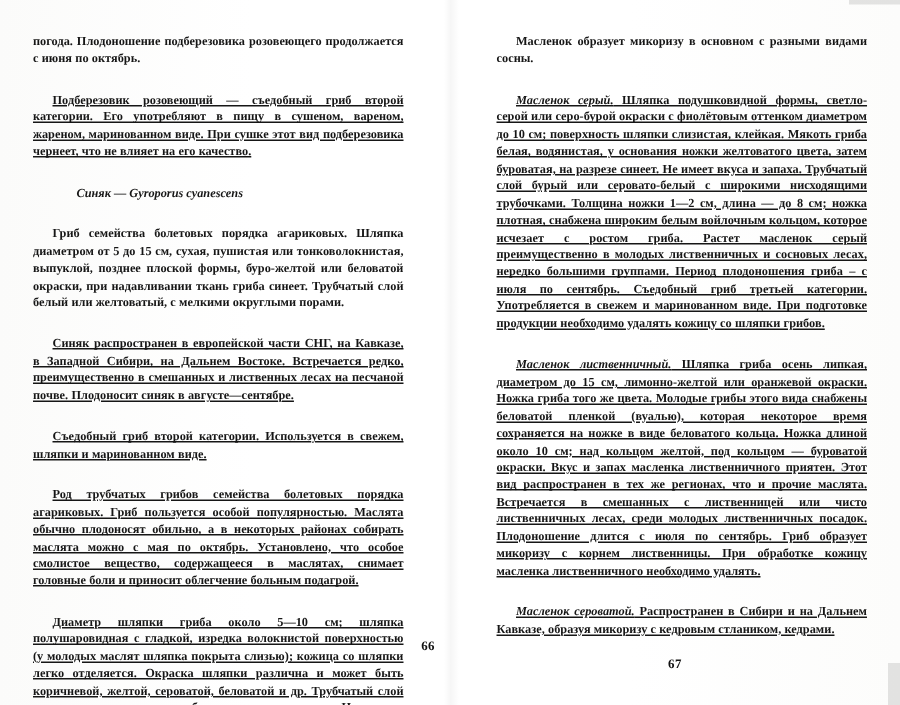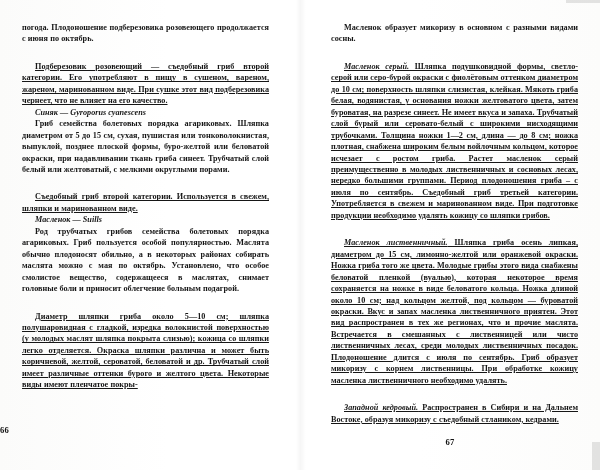--- a/index.html
+++ b/index.html
@@ -57,38 +57,38 @@
     letter-spacing: 0.02px;
     font-weight: 600;
     word-spacing: 0.1px;
     hyphens: manual;
   }
   .para + .para { margin-top: 16px; text-decoration: underline; }
   .indent { text-indent: 13px; }
   .noindent { text-indent: 0; }
 
   .heading-line {
-    margin: 0;
+    margin: 16px;
     text-indent: 13px;
     font-size: 8.2px;
     line-height: 11.45px;
     font-style: italic;
     font-weight: 600;
   }
   .latin { font-style: italic; font-weight: 600; }
   .sp-name { font-style: italic; font-weight: 600; }
 
   .folio {
     position: absolute;
     font-size: 8.6px;
     font-weight: 700;
     color: #121212;
     letter-spacing: 0.3px;
   }
-  .folio-left  { left: 0; top: 425px; width: 290px; text-align: left; }
+  .folio-left  { left: 0; top: 425px; width: 290px; text-align: right; }
   .folio-right { left: 305px; top: 437px; width: 290px; text-align: center; }
 
   .edge-mark {
     position: absolute;
     background: rgba(0,0,0,0.10);
     pointer-events: none;
   }
 </style>
 </head>
 <body>
@@ -107,28 +107,24 @@
 
     <p class="heading-line">
       <span class="sp-name">Синяк</span>
       <span>—</span>
       <span class="latin">Gyroporus cyanescens</span>
     </p>
 
     <p class="para indent">Гриб семейства болетовых порядка агариковых. Шляпка диаметром от 5 до 15 см, сухая, пушистая или тонковолокнистая, выпуклой, позднее плоской формы, буро-желтой или беловатой окраски, при надавливании ткань гриба синеет. Трубчатый слой белый или желтоватый, с мелкими округлыми порами.</p>
 
 
+    <p class="para indent">Синяк распространен в европейской части СНГ, на Кавказе, в Западной Сибири, на Дальнем Востоке. Встречается редко, преимущественно в смешанных и лиственных лесах на песчаной почве. Плодоносит синяк в августе—сентябре.</p>
 
     <p class="para indent">Съедобный гриб второй категории. Используется в свежем, шляпки и маринованном виде.</p>
 
-    <p class="heading-line">
-      <span class="sp-name">Масленок</span>
-      <span>—</span>
-      <span class="latin">Suills</span>
-    </p>
 
     <p class="para indent">Род трубчатых грибов семейства болетовых порядка агариковых. Гриб пользуется особой популярностью. Маслята обычно плодоносят обильно, а в некоторых районах собирать маслята можно с мая по октябрь. Установлено, что особое смолистое вещество, содержащееся в маслятах, снимает головные боли и приносит облегчение больным подагрой.</p>
 
     <p class="para indent">Диаметр шляпки гриба около 5—10 см; шляпка полушаровидная с гладкой, изредка волокнистой поверхностью (у молодых маслят шляпка покрыта слизью); кожица со шляпки легко отделяется. Окраска шляпки различна и может быть коричневой, желтой, сероватой, беловатой и др. Трубчатый слой имеет различные оттенки бурого и желтого цвета. Некоторые виды имеют пленчатое покры-</p>
   </div>
 
   <div class="folio folio-left">66</div>
 
   <div class="col col-right">
 
@@ -137,18 +133,18 @@
 
     <p class="para indent">
       <span class="sp-name">Масленок серый.</span><span> Шляпка подушковидной формы, светло-серой или серо-бурой окраски с фиолётовым оттенком диаметром до 10 см; поверхность шляпки слизистая, клейкая. Мякоть гриба белая, водянистая, у основания ножки желтоватого цвета, затем буроватая, на разрезе синеет. Не имеет вкуса и запаха. Трубчатый слой бурый или серовато-белый с широкими нисходящими трубочками. Толщина ножки 1—2 см, длина — до 8 см; ножка плотная, снабжена широким белым войлочным кольцом, которое исчезает с ростом гриба. Растет масленок серый преимущественно в молодых лиственничных и сосновых лесах, нередко большими группами. Период плодоношения гриба – с июля по сентябрь. Съедобный гриб третьей категории. Употребляется в свежем и маринованном виде. При подготовке продукции необходимо удалять кожицу со шляпки грибов.</span>
     </p>
 
     <p class="para indent">
       <span class="sp-name">Масленок лиственничный.</span><span> Шляпка гриба осень липкая, диаметром до 15 см, лимонно-желтой или оранжевой окраски. Ножка гриба того же цвета. Молодые грибы этого вида снабжены беловатой пленкой (вуалью), которая некоторое время сохраняется на ножке в виде беловатого кольца. Ножка длиной около 10 см; над кольцом желтой, под кольцом — буроватой окраски. Вкус и запах масленка лиственничного приятен. Этот вид распространен в тех же регионах, что и прочие маслята. Встречается в смешанных с лиственницей или чисто лиственничных лесах, среди молодых лиственничных посадок. Плодоношение длится с июля по сентябрь. Гриб образует микоризу с корнем лиственницы. При обработке кожицу масленка лиственничного необходимо удалять.</span>
     </p>
 
     <p class="para indent">
-      <span class="sp-name">Западной кедровый.</span><span> Распространен в Сибири и на Дальнем Востоке, образуя микоризу с съедобный стлаником, кедрами.</span>
+      <span class="sp-name">Масленок сероватой.</span><span> Распространен в Сибири и на Дальнем Кавказе, образуя микоризу с кедровым стлаником, кедрами.</span>
     </p>
   </div>
 
   <div class="folio folio-right">67</div>
 </div>
 
 </body></html>

